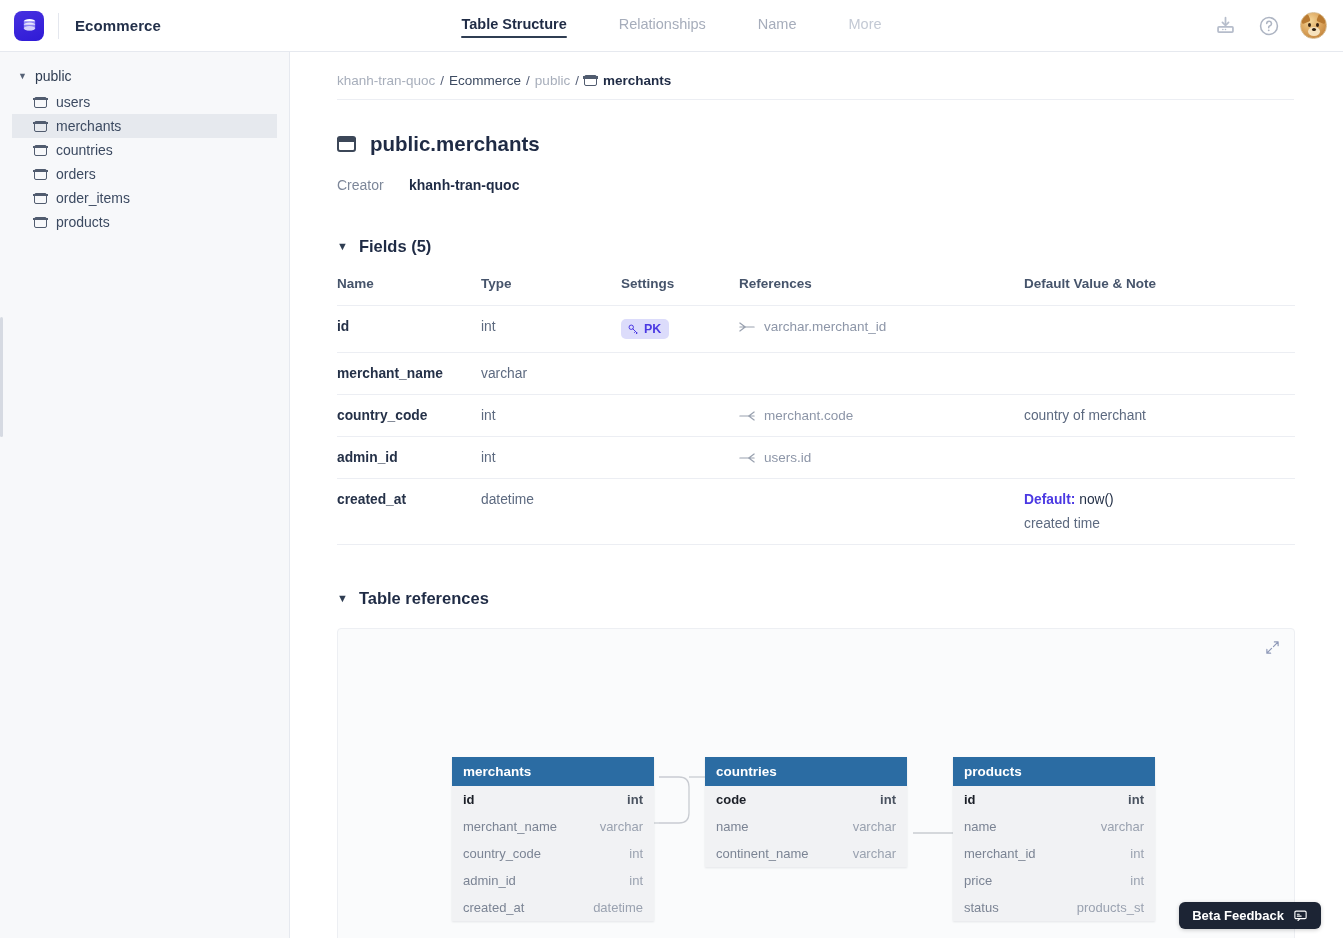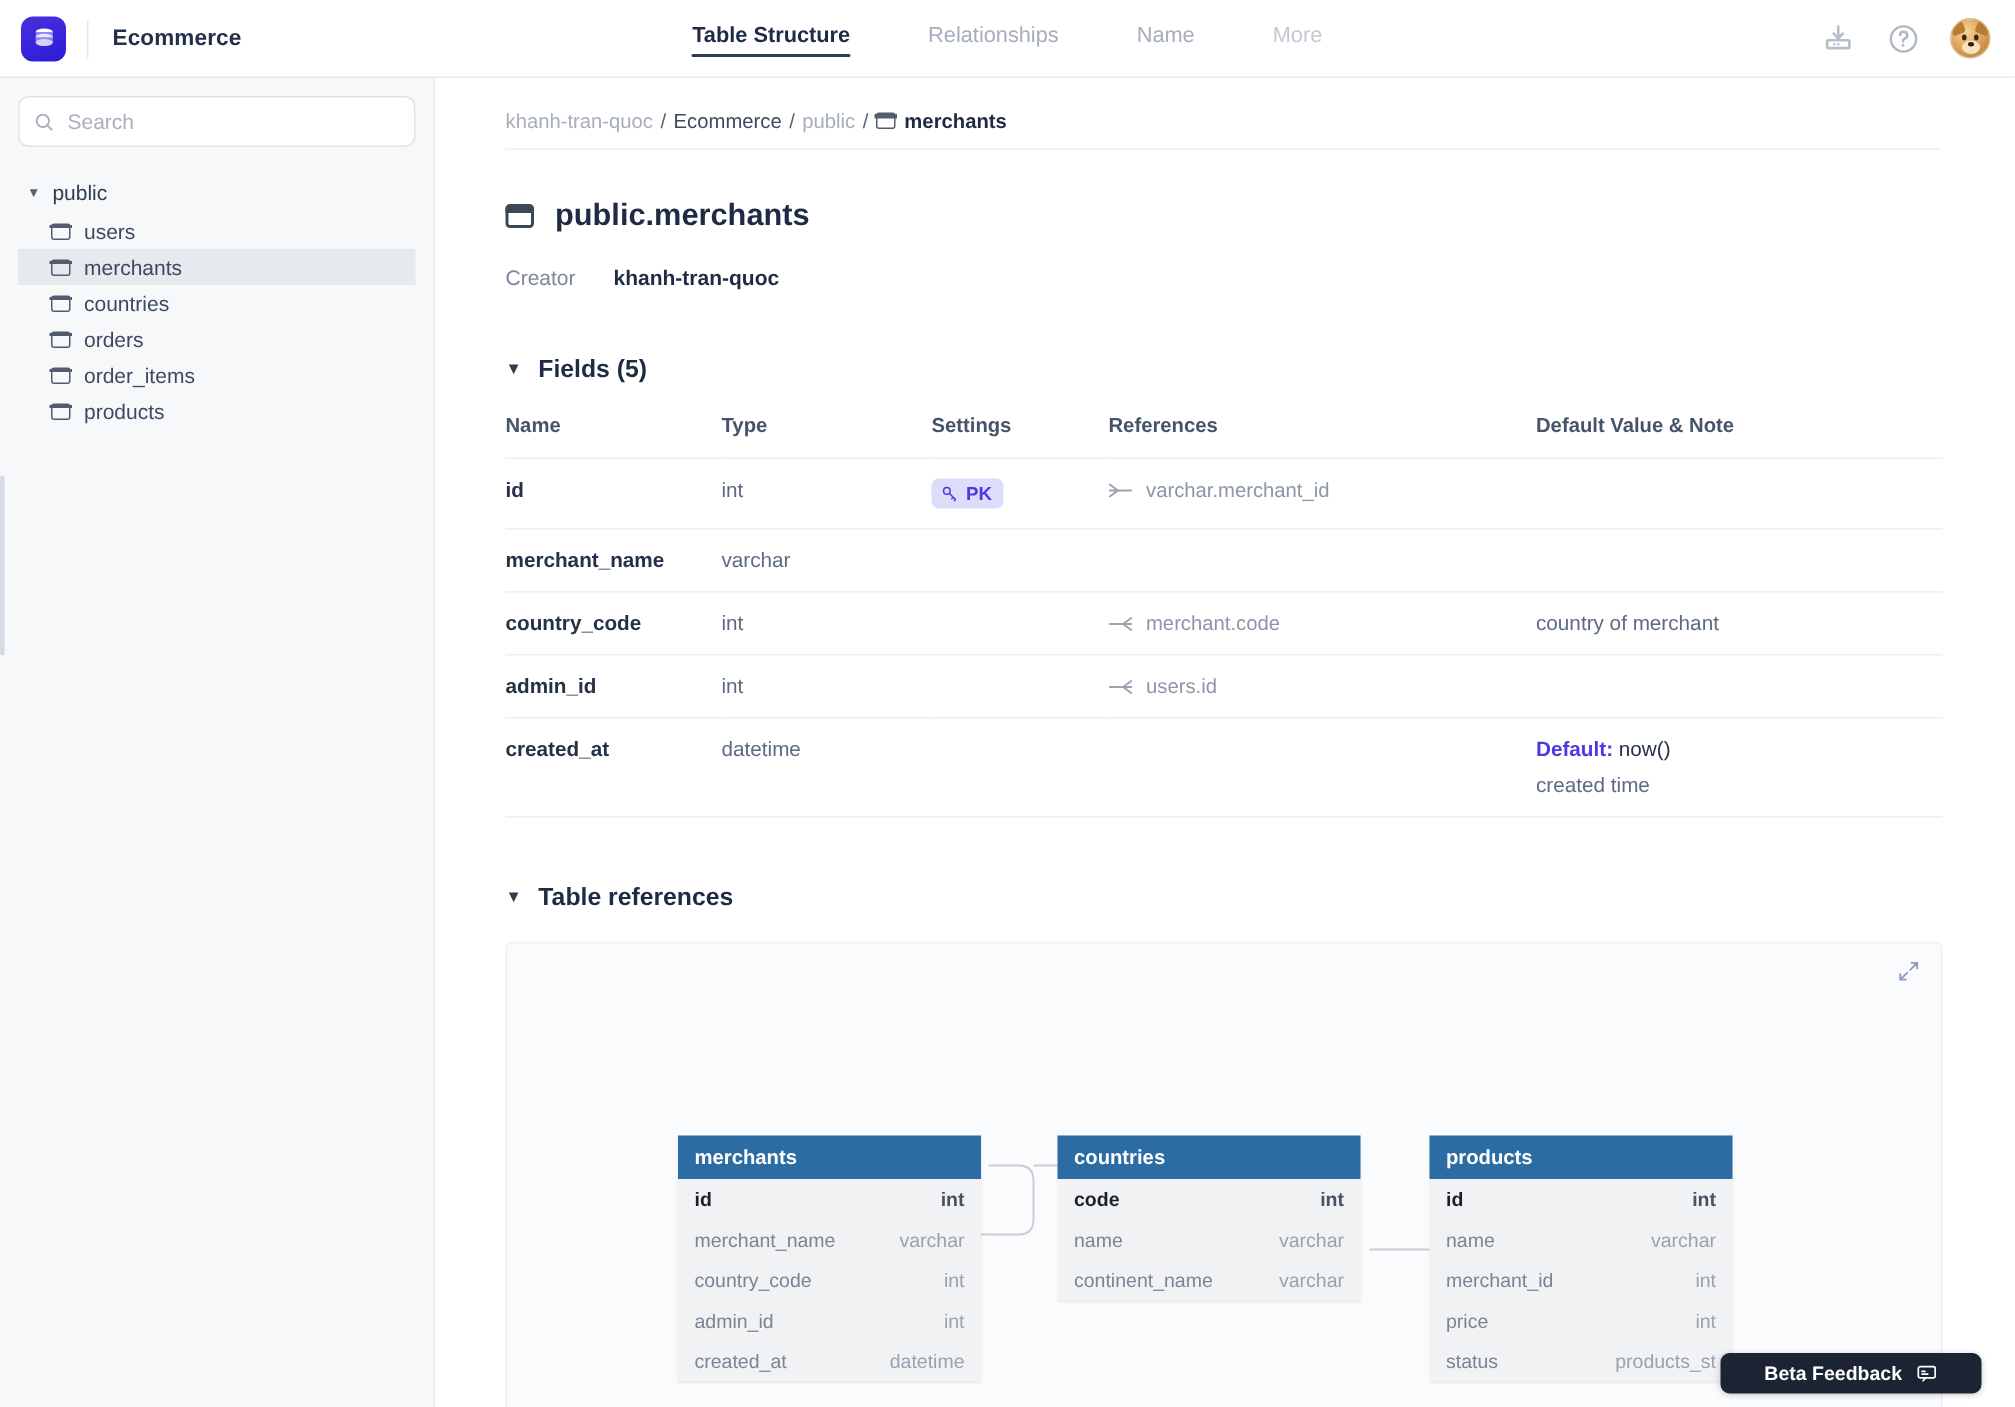--- a/index.html
+++ b/index.html
@@ -241,21 +241,21 @@
   .erd-row .fname { color: #7b8494; }
   .erd-row .ftype { color: #9aa2b0; }
   .erd-row.pk .fname { color: #1b1f27; font-weight: 700; }
   .erd-row.pk .ftype { color: #4a5costume; color: #49525f; font-weight: 700; }
 
   .beta-btn {
     position: absolute; right: 22px; bottom: 9px;
     background: #1c2434; color: #fff;
     border-radius: 6px; height: 27px;
     display: flex; align-items: center; gap: 9px;
-    padding: 0 29px; font-size: 13px; font-weight: 600;
+    padding: 0 13px; font-size: 13px; font-weight: 600;
     cursor: pointer; z-index: 60;
     box-shadow: 0 1px 4px rgba(0,0,0,.2);
   }
 </style>
 </head>
 <body>
 
 <div class="topbar">
   <div class="brand">
     <div class="logo">
@@ -300,27 +300,20 @@
       <span class="ear r"></span>
       <span class="eye l"></span>
       <span class="eye r"></span>
       <span class="snout"></span>
       <span class="nose"></span>
     </div>
   </div>
 </div>
 
 <div class="sidebar">
-  <div class="search-box">
-    <svg width="15" height="15" viewBox="0 0 24 24" fill="none" stroke="#a9b0bd" stroke-width="2">
-      <circle cx="10.5" cy="10.5" r="6.6"></circle>
-      <path d="M15.4 15.4L20 20" stroke-linecap="round"></path>
-    </svg>
-    <input class="search-input" value="" placeholder="Search" style="">
-  </div>
 
   <div class="tree-root">
     <span class="caret">▼</span>
     <span>public</span>
   </div>
 
   <div class="tree-list">
     <div class="tree-item">
       <span class="tbl-ico"></span>
       <span>users</span>

